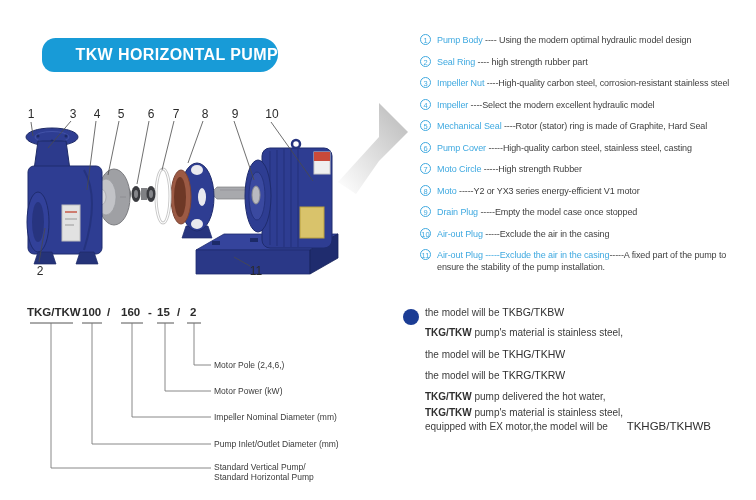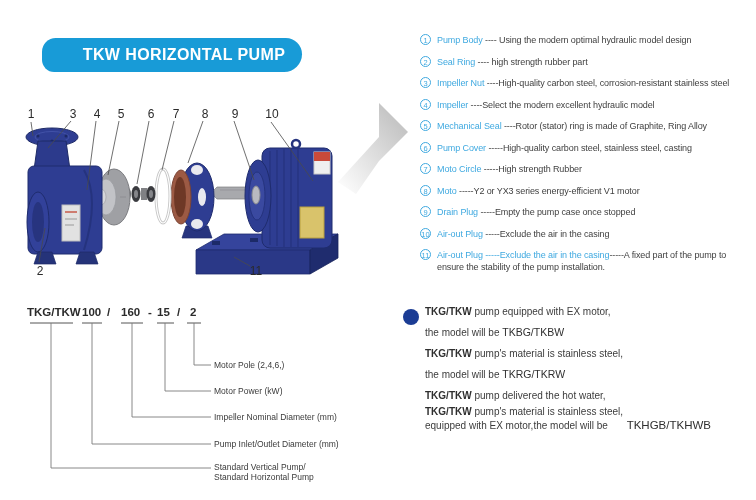--- a/index.html
+++ b/index.html
@@ -1,21 +1,21 @@
 <!DOCTYPE html>
 <html><head>
 <meta charset="utf-8">
 <style>
   html,body{margin:0;padding:0;background:#fff;}
   .page{position:relative;width:756px;height:500px;background:#ffffff;overflow:hidden;
         font-family:"Liberation Sans","DejaVu Sans",sans-serif;}
 
   
   .banner{position:absolute;left:42px;top:38px;width:236px;height:34px;background:#189bd7;
-          border-radius:17px 20px 22px 15px;display:flex;align-items:center;justify-content:center;padding-left:24px;}
+          border-radius:17px 20px 22px 15px;display:flex;align-items:center;justify-content:flex-end;}
   .banner span{color:#ffffff;font-size:16px;font-weight:bold;letter-spacing:.4px;}
 
   
   svg{position:absolute;}
   svg text{font-family:"Liberation Sans","DejaVu Sans",sans-serif;}
   .callout{font-size:12px;fill:#2b2b2b;}
   .cline{stroke:#4a4a4a;stroke-width:.8;fill:none;}
 
   
   .parts-list{position:absolute;left:420px;top:34px;width:330px;}
@@ -170,25 +170,25 @@
       </linearGradient>
     </defs>
     <polygon points="8,94 49,49 49,15 78,44 49,73 26,106" fill="url(#ag)"></polygon>
   </svg>
 
   <div class="parts-list">
     <div class="part-item"><span class="pnum">1</span><span class="pname">Pump Body</span><span class="pdesc"> ---- Using the modern optimal hydraulic model design</span></div>
     <div class="part-item"><span class="pnum">2</span><span class="pname">Seal Ring</span><span class="pdesc"> ---- high strength rubber part</span></div>
     <div class="part-item"><span class="pnum">3</span><span class="pname">Impeller Nut</span><span class="pdesc"> ----High-quality carbon steel, corrosion-resistant stainless steel</span></div>
     <div class="part-item"><span class="pnum">4</span><span class="pname">Impeller</span><span class="pdesc"> ----Select the modern excellent hydraulic model</span></div>
-    <div class="part-item"><span class="pnum">5</span><span class="pname">Mechanical Seal</span><span class="pdesc"> ----Rotor (stator) ring is made of Graphite, Ring Alloy</span></div>
+    <div class="part-item"><span class="pnum">5</span><span class="pname">Mechanical Seal</span><span class="pdesc"> ----Rotor (stator) ring is made of Graphite, Hard Seal</span></div>
     <div class="part-item"><span class="pnum">6</span><span class="pname">Pump Cover</span><span class="pdesc"> -----High-quality carbon steel, stainless steel, casting</span></div>
     <div class="part-item"><span class="pnum">7</span><span class="pname">Moto Circle</span><span class="pdesc"> -----High strength Rubber</span></div>
     <div class="part-item"><span class="pnum">8</span><span class="pname">Moto</span><span class="pdesc"> -----Y2 or YX3 series energy-efficient V1 motor</span></div>
-    <div class="part-item"><span class="pnum">9</span><span class="pname">Drain Plug</span><span class="pdesc"> -----Empty the pump case once stopped</span></div>
+    <div class="part-item"><span class="pnum">9</span><span class="pname">Drain Plug</span><span class="pdesc"> -----Empty the model case once stopped</span></div>
     <div class="part-item"><span class="pnum">10</span><span class="pname">Air-out Plug</span><span class="pdesc"> -----Exclude the air in the casing</span></div>
     <div class="part-item"><span class="pnum">11</span><span class="pname">Air-out Plug -----Exclude the air in the casing</span><span class="pdesc">-----A fixed part of the pump to ensure the stability of the pump installation.</span></div>
   </div>
 
   <svg style="left:20px;top:296px;" width="340" height="200" viewBox="20 296 340 200">
     <g>
       <text class="codeseg" x="27" y="316">TKG/TKW</text>
       <text class="codeseg" x="82" y="316">100</text>
       <text class="codeseg" x="107" y="316">/</text>
       <text class="codeseg" x="121" y="316">160</text>
@@ -216,22 +216,22 @@
       <text class="mlabel" x="214" y="394">Motor Power  (kW)</text>
       <text class="mlabel" x="214" y="420">Impeller Nominal Diameter (mm)</text>
       <text class="mlabel" x="214" y="447">Pump Inlet/Outlet Diameter (mm)</text>
       <text class="mlabel" x="214" y="470">Standard Vertical Pump/</text>
       <text class="mlabel" x="214" y="480">Standard  Horizontal Pump</text>
     </g>
   </svg>
 
   <div class="bullet"></div>
   <div class="variants">
-    <div class="vline"><b>TKG/TKW</b><span> pump equipped with EX motor,</span></div>
     <div class="vline"><span>the model will be </span><b class="model">TKBG/TKBW</b></div>
     <div class="vline"><b>TKG/TKW</b><span> pump's material is stainless steel,</span></div>
+    <div class="vline"><span>the model will be </span><b class="model">TKHG/TKHW</b></div>
     <div class="vline"><span>the model will be </span><b class="model">TKRG/TKRW</b></div>
     <div class="vline"><b>TKG/TKW</b><span> pump delivered the hot water,</span></div>
     <div class="vline tight"><b>TKG/TKW</b><span> pump's material is stainless steel,</span></div>
     <div class="vline tight"><span>equipped with EX motor,the model will be </span><b class="model model-lg">TKHGB/TKHWB</b></div>
   </div>
 
 </div>
 
 </body></html>

